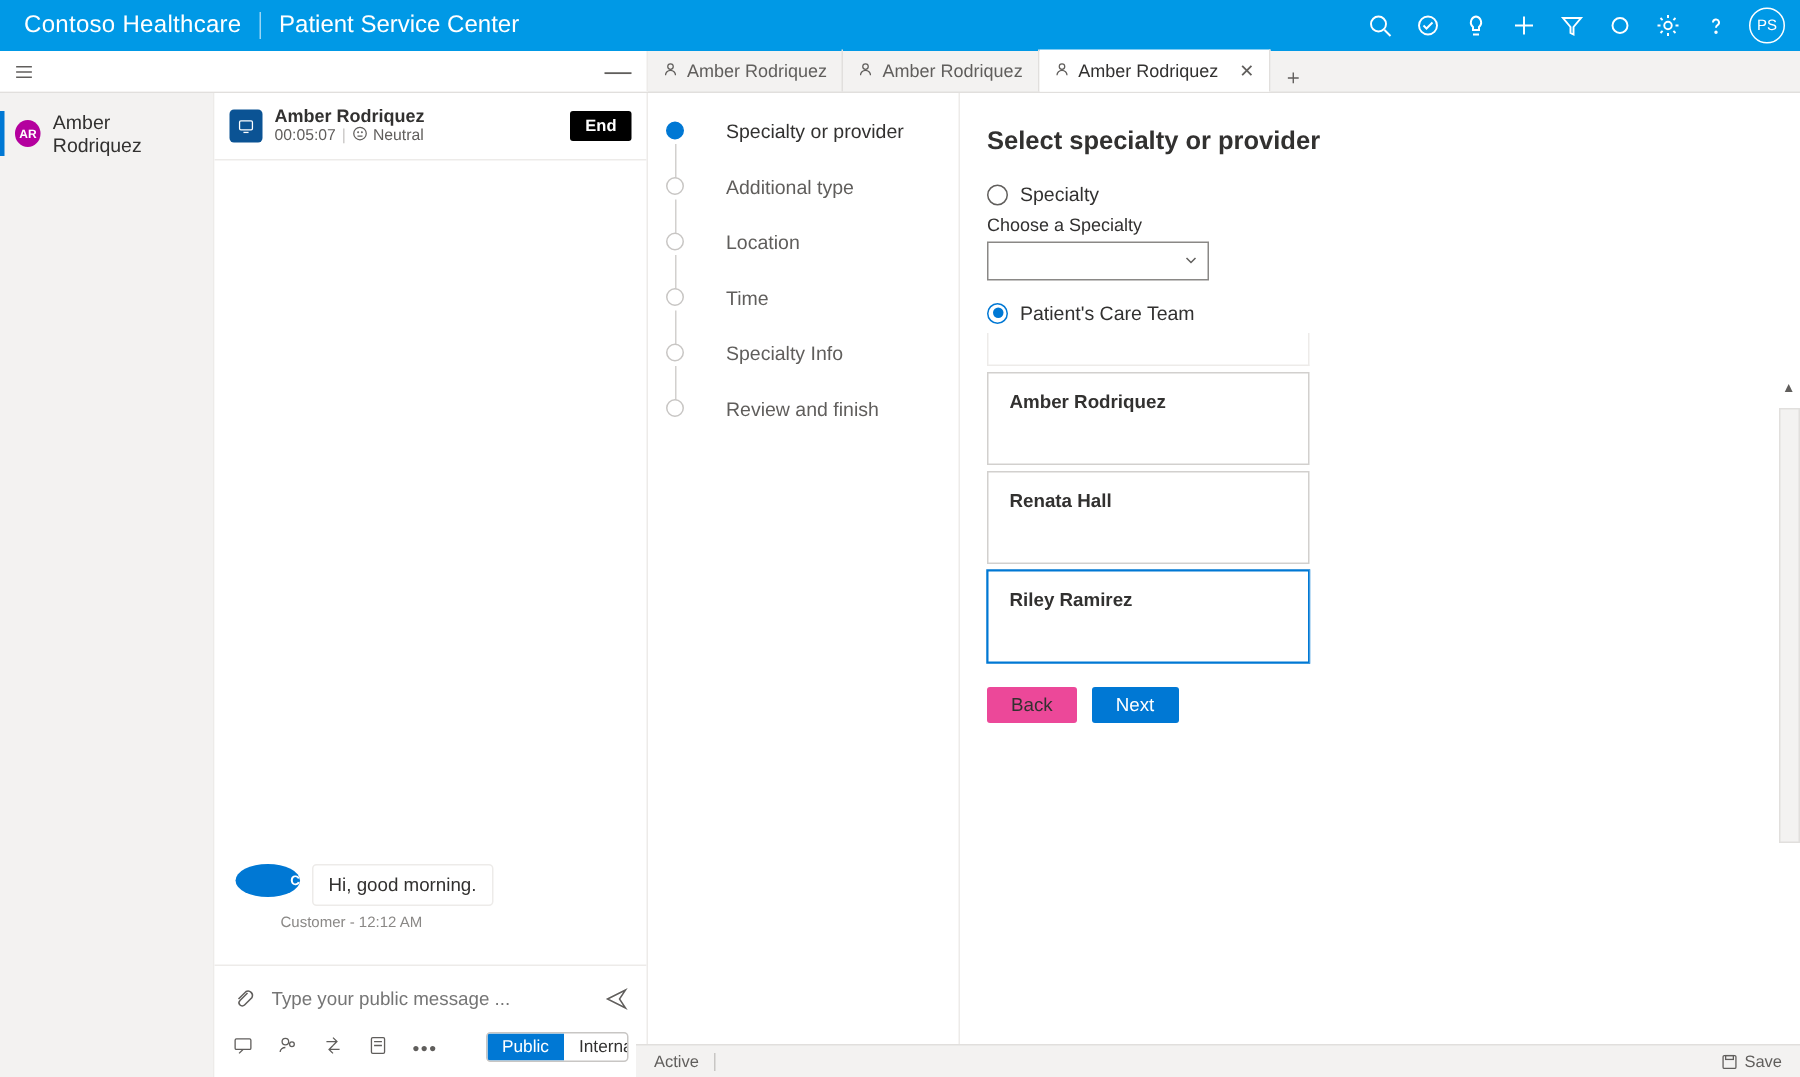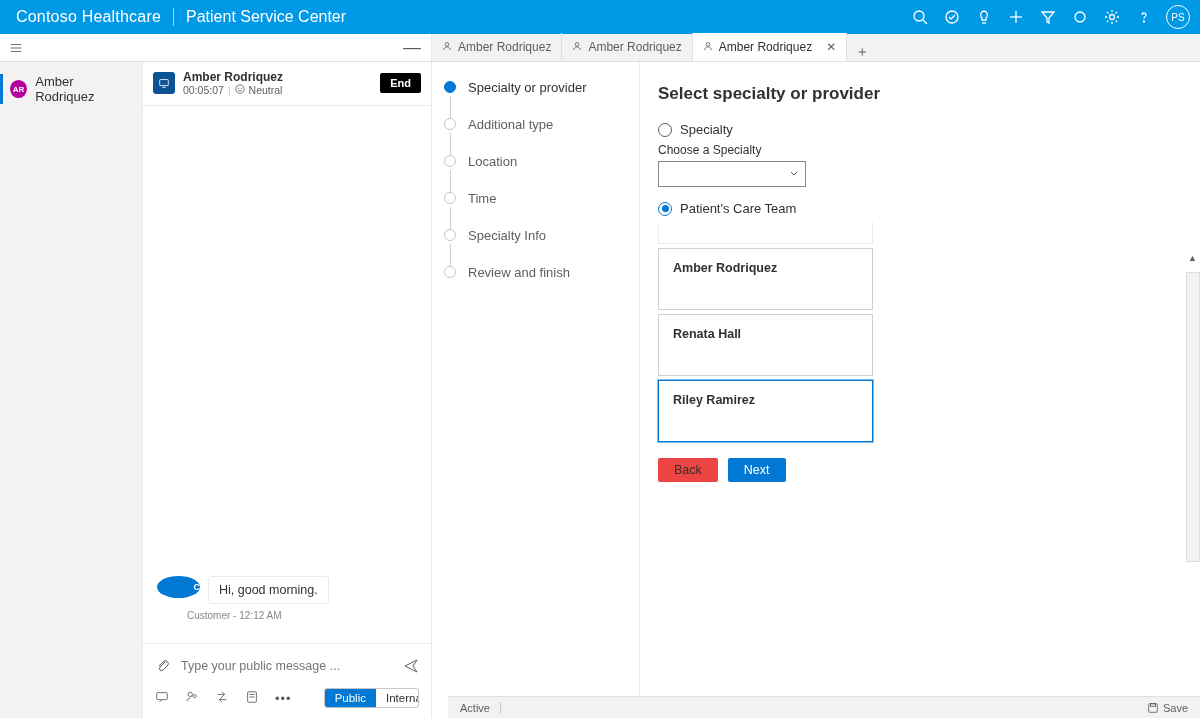--- a/index.html
+++ b/index.html
@@ -60,21 +60,21 @@
   .chat-toolbar { display:flex; align-items:center; padding: 6px 12px 10px; gap: 16px; }
   .chat-toolbar .tool svg { width:14px;height:14px;stroke:#605e5c;fill:none; }
   .chat-toolbar .dots { color:#605e5c; letter-spacing:1px; }
   .chat-toolbar-spacer { flex:1; }
   .pill-toggle { display:flex; border:1px solid #c8c6c4; border-radius: 3px; overflow:hidden; font-size:11.5px; }
   .pill-toggle div { padding: 3px 10px; cursor:pointer; }
   .pill-toggle .on { background:#0078d4; color:#fff; }
 
   
   .wizardcol { width: 208px; border-right: 1px solid #edebe9; padding: 18px 12px; }
-  .step { display:flex; align-items:flex-start; gap:12px; margin-bottom: 22px; position:relative; }
+  .step { display:flex; align-items:flex-start; gap:28px; margin-bottom: 22px; position:relative; }
   .step::after { content:""; position:absolute; left:6px; top:16px; width:1px; height:26px; background:#d2d0ce; }
   .step:last-child::after { display:none; }
   .step-dot { width:12px; height:12px; border-radius:50%; border:1px solid #c8c6c4; background:#fff; flex-shrink:0; margin-top:1px; }
   .step.active .step-dot { background:#0078d4; border-color:#0078d4; }
   .step-label { font-size: 13px; color:#605e5c; }
   .step.active .step-label { color:#323130; }
 
   
   .formcol { flex:1; padding: 22px 26px 0 18px; position:relative; overflow:hidden; }
   .form-title { font-size: 17px; font-weight: 600; margin-bottom: 18px; }
@@ -84,29 +84,29 @@
   .radio.checked::after { content:""; width:7px;height:7px;background:#0078d4;border-radius:50%; }
   .field-label { font-size:12px; margin: 4px 0 4px 0; color:#323130; }
   .select-box { width:148px; height:26px; border:1px solid #8a8886; display:flex; align-items:center; justify-content:flex-end; padding:0 6px; margin-bottom:14px; cursor:pointer; }
   .select-box svg { width:10px;height:10px;stroke:#605e5c;fill:none; }
   .care-list { margin-top:2px; margin-bottom: 16px; }
   .care-empty { width:215px; height:22px; border:1px solid #edebe9; border-top:none; border-left:1px solid #edebe9; margin-bottom:0; }
   .care-card { width:215px; border:1px solid #d2d0ce; padding:12px 14px; height: 62px; font-size:12.5px; font-weight:600; margin-top:4px; cursor:pointer; background:#fff; }
   .care-card.selected { border-color:#0078d4; box-shadow: 0 0 0 0.5px #0078d4; }
   .btn-row { display:flex; gap:10px; margin-top: 8px; }
   .btn { font-size:12.5px; border:none; border-radius:2px; padding:5px 16px; cursor:pointer; }
-  .btn.back { background:#ef4444; color:#323130; }
+  .btn.back { background:#ec4899; color:#323130; }
   .btn.next { background:#0078d4; color:#fff; }
 
   
   .right-scroll { position:absolute; right:0; top:210px; width:14px; height:290px; background:#f3f2f1; border:1px solid #e1dfdd; }
   .right-scroll .up { position:absolute; top:-20px; right:2px; font-size:9px; color:#605e5c; }
 
   
-  .statusbar { position:absolute; left:448px; right:0; bottom:0; height:22px; background:#f3f2f1; border-top:1px solid #e1dfdd; display:flex; align-items:center; font-size:11px; color:#605e5c; padding:0 12px; }
+  .statusbar { position:absolute; left:424px; right:0; bottom:0; height:22px; background:#f3f2f1; border-top:1px solid #e1dfdd; display:flex; align-items:center; font-size:11px; color:#605e5c; padding:0 12px; }
   .statusbar .sep2 { width:1px;height:12px;background:#c8c6c4;margin:0 10px; }
   .statusbar-spacer { flex:1; }
   .statusbar svg { width:12px;height:12px;stroke:#605e5c;fill:none;margin-right:4px; }
 </style>
 </head>
 <body>
 
 <div class="topbar">
   <span class="brand">Contoso Healthcare</span>
   <span class="brand-sep"></span>

